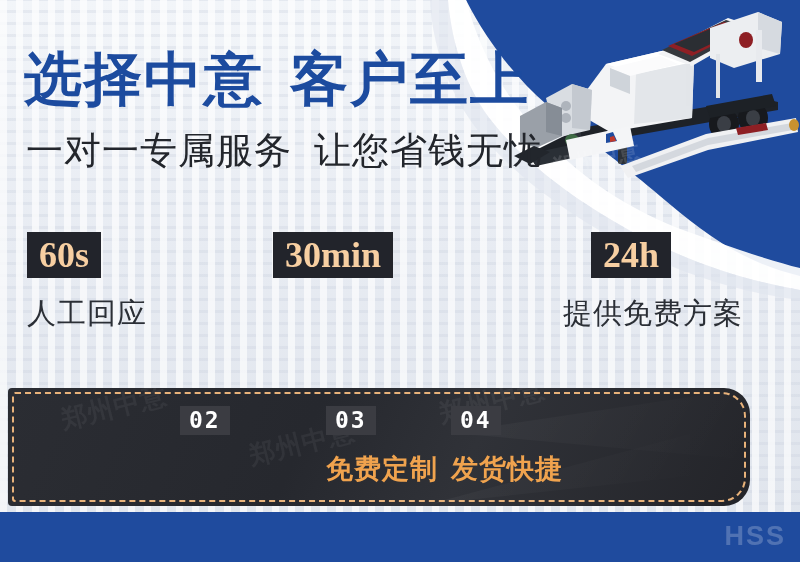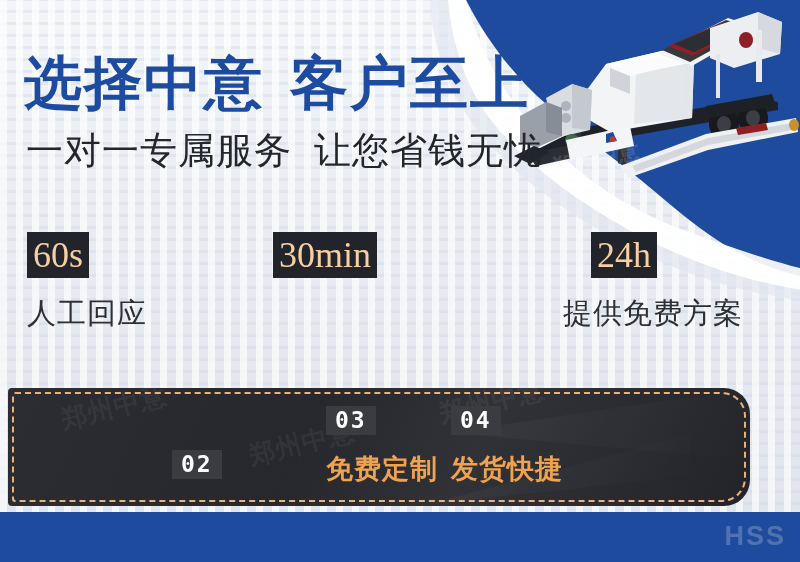--- a/index.html
+++ b/index.html
@@ -27,44 +27,44 @@
     opacity:.75;
   }
   .bg-blue{
     position:absolute;left:0;top:0;width:800px;height:562px;
   }
   .bg-blue svg{display:block;}
 
   
   .headline{
     position:absolute;left:24px;top:55px;
-    font-family:Liberation Serif, serif;
+    font-family:Liberation Mono, monospace;
     font-weight:bold;font-size:58px;line-height:1;
     color:#1c4b9f;letter-spacing:2px;white-space:nowrap;
   }
   .headline .gap{display:inline-block;width:26px;}
   .subline{
     position:absolute;left:26px;top:132px;
     font-size:37px;line-height:1;font-weight:normal;
     color:#23262c;white-space:nowrap;letter-spacing:1px;
   }
   .subline .gap{display:inline-block;width:22px;}
 
   
   .badges{
     position:absolute;left:0;top:232px;width:800px;height:110px;
   }
   .badge-cell{position:absolute;top:0;}
   .badge-box{
     background:#22242b;color:#f7cfa2;
     font-family:"Liberation Serif","DejaVu Serif",serif;
-    font-weight:normal;
+    font-weight:bold;
     display:inline-block;text-align:right;
     line-height:46px;height:46px;
-    padding:0 6px;letter-spacing:0px;
+    padding:0 12px;letter-spacing:0px;
   }
   .badge-box.b1{font-size:36px;}
   .badge-box.b2{font-size:36px;}
   .badge-box.b3{font-size:36px;}
   .badge-label{
     margin-top:16px;
     font-size:29px;color:#2b2f36;letter-spacing:1px;white-space:nowrap;
     font-weight:500;
   }
 
@@ -253,21 +253,21 @@
     <div class="steps-bg">
       <div class="shard shard-a"></div>
       <div class="shard shard-b"></div>
       <div class="wm wm1">郑州中意</div>
       <div class="wm wm2">郑州中意</div>
       <div class="wm wm3">郑州中意</div>
     </div>
     <div class="steps-dash"></div>
 
     <div class="steps-row">
-      <div class="step" style="left:164px;margin-top:44px;">
+      <div class="step" style="left:172px;">
         <div class="step-num">02</div>
       </div>
       <div class="step" style="left:318px;">
         <div class="step-num">03</div>
         <div class="step-label">免费定制</div>
       </div>
       <div class="step" style="left:443px;">
         <div class="step-num">04</div>
         <div class="step-label">发货快捷</div>
       </div>

